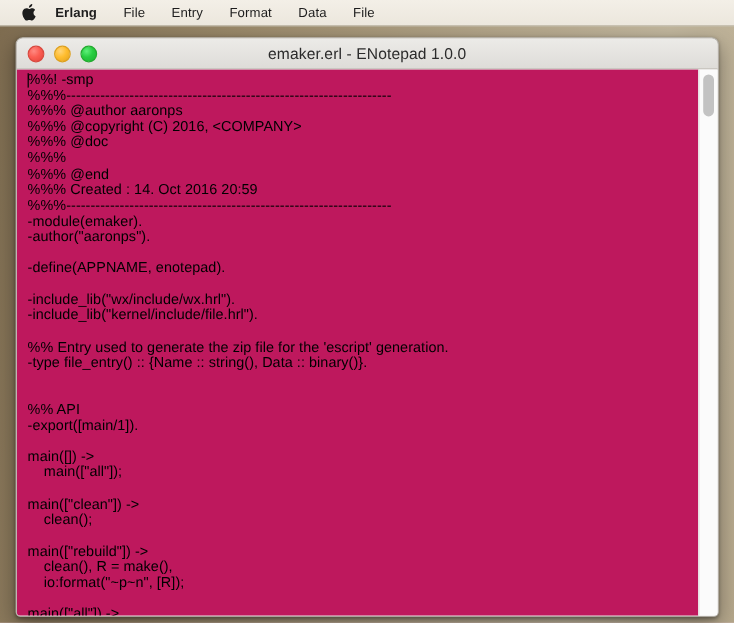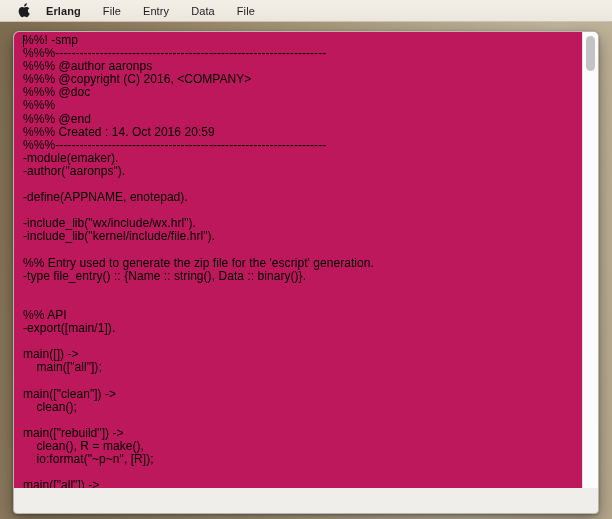--- a/index.html
+++ b/index.html
@@ -167,26 +167,35 @@
 <div id="menubar">
   <div class="menu-apple">
     <svg width="14" height="16" viewBox="0 0 14 17" aria-hidden="true">
       <path d="M9.3 2.6c.5-.6.85-1.45.75-2.3-.73.03-1.62.49-2.15 1.1-.47.53-.88 1.39-.77 2.21.82.06 1.65-.41 2.17-1.01z" fill="#1d1d1d"></path>
       <path d="M10.04 4.13c-1.19-.07-2.2.67-2.77.67-.58 0-1.44-.64-2.37-.62-1.22.02-2.35.71-2.97 1.8-1.27 2.2-.33 5.46.91 7.25.61.88 1.33 1.86 2.28 1.83.91-.04 1.26-.59 2.36-.59 1.1 0 1.41.59 2.37.57.98-.02 1.6-.9 2.2-1.78.69-1.02.98-2.01.99-2.06-.02-.01-1.9-.73-1.92-2.9-.02-1.81 1.48-2.68 1.55-2.72-.85-1.25-2.17-1.39-2.63-1.45z" fill="#1d1d1d"></path>
     </svg>
   </div>
   <div class="menu-item app-title">Erlang</div>
   <div class="menu-item">File</div>
   <div class="menu-item">Entry</div>
+  <div class="menu-item">Format</div>
   <div class="menu-item">Data</div>
   <div class="menu-item">File</div>
 </div>
 
 <div id="window">
 
+  <div id="titlebar">
+    <div class="traffic-lights">
+      <span class="light close"></span>
+      <span class="light min"></span>
+      <span class="light zoom"></span>
+    </div>
+    <div id="window-title">emaker.erl - ENotepad 1.0.0</div>
+  </div>
 
   <div id="editor-wrap">
     <div id="editor">
       <div id="caret"></div>
       <pre id="code">%%! -smp
 %%%-------------------------------------------------------------------
 %%% @author aaronps
 %%% @copyright (C) 2016, &lt;COMPANY&gt;
 %%% @doc
 %%%

